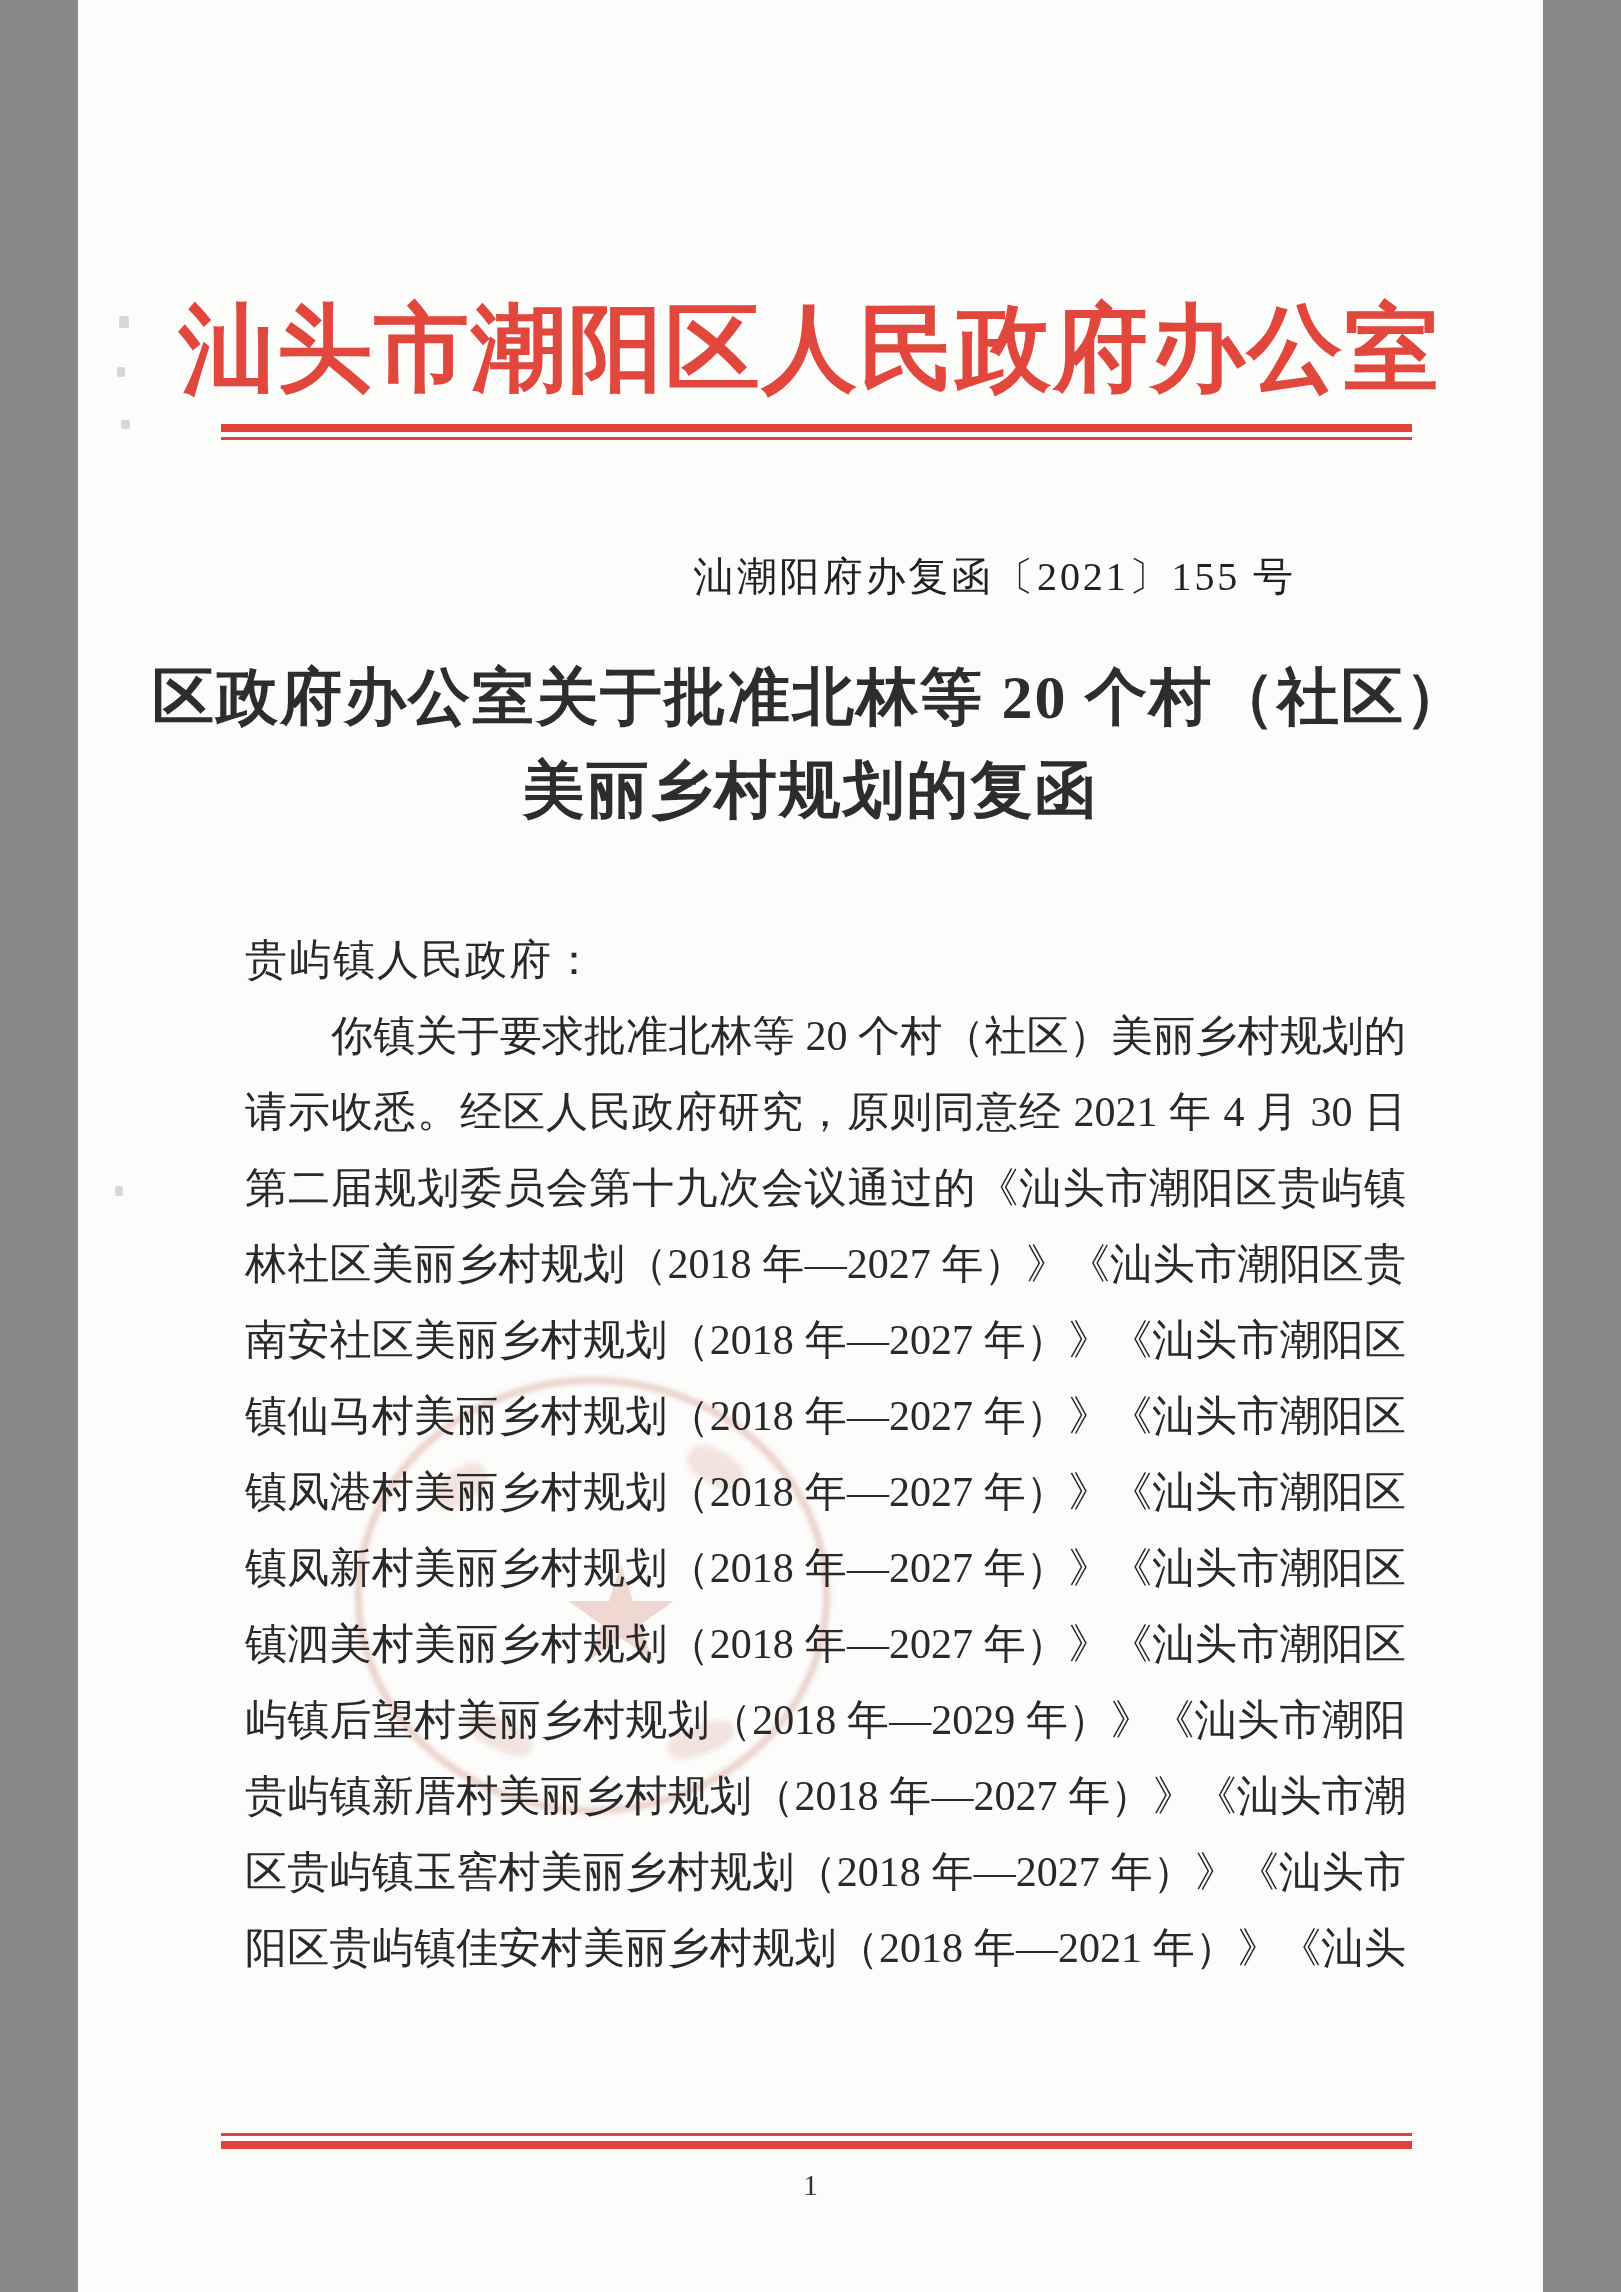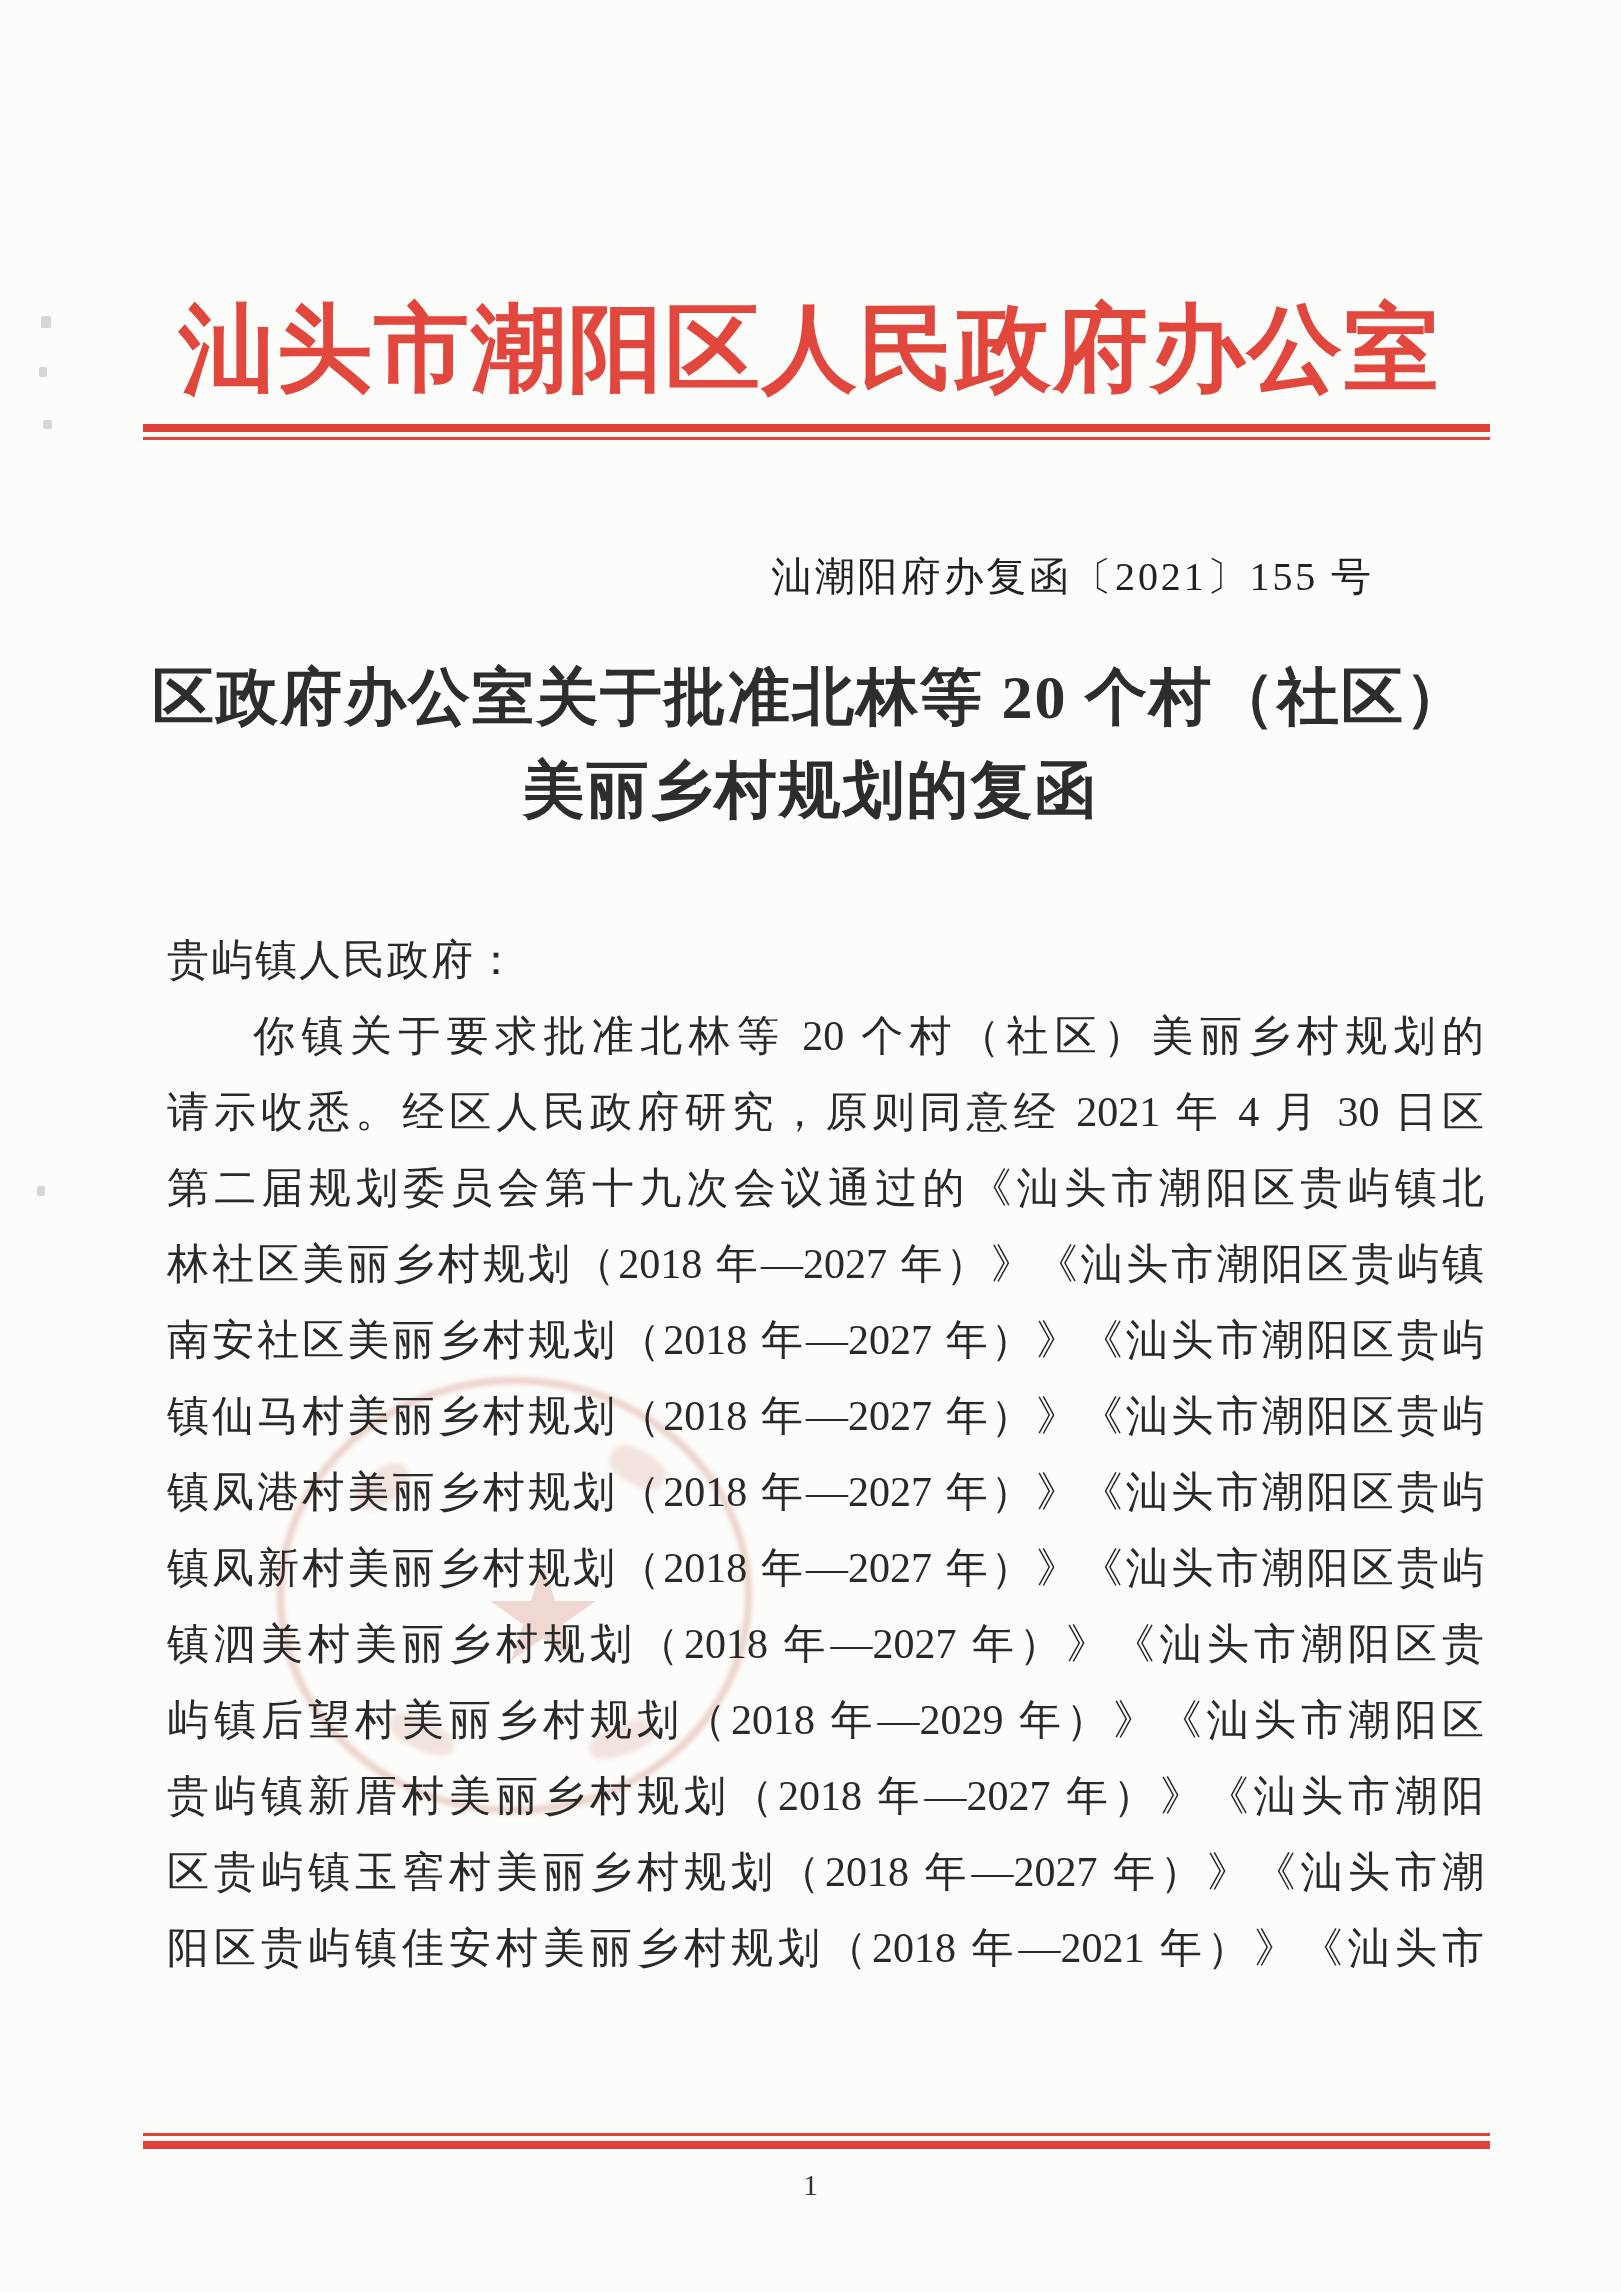--- a/index.html
+++ b/index.html
@@ -1,18 +1,18 @@
 <!DOCTYPE html>
 <html><head>
 <meta charset="utf-8">
 <style>
   html, body { margin: 0; padding: 0; background: #888; }
   .page {
     position: relative;
-    width: 1621px;
+    width: 1465px;
     height: 2293px;
     margin: 0 auto;
     background: #fcfcfa;
     font-family: "Liberation Serif", "DejaVu Serif", serif;
     overflow: hidden;
   }
 
   
   .org-name {
     position: absolute;

